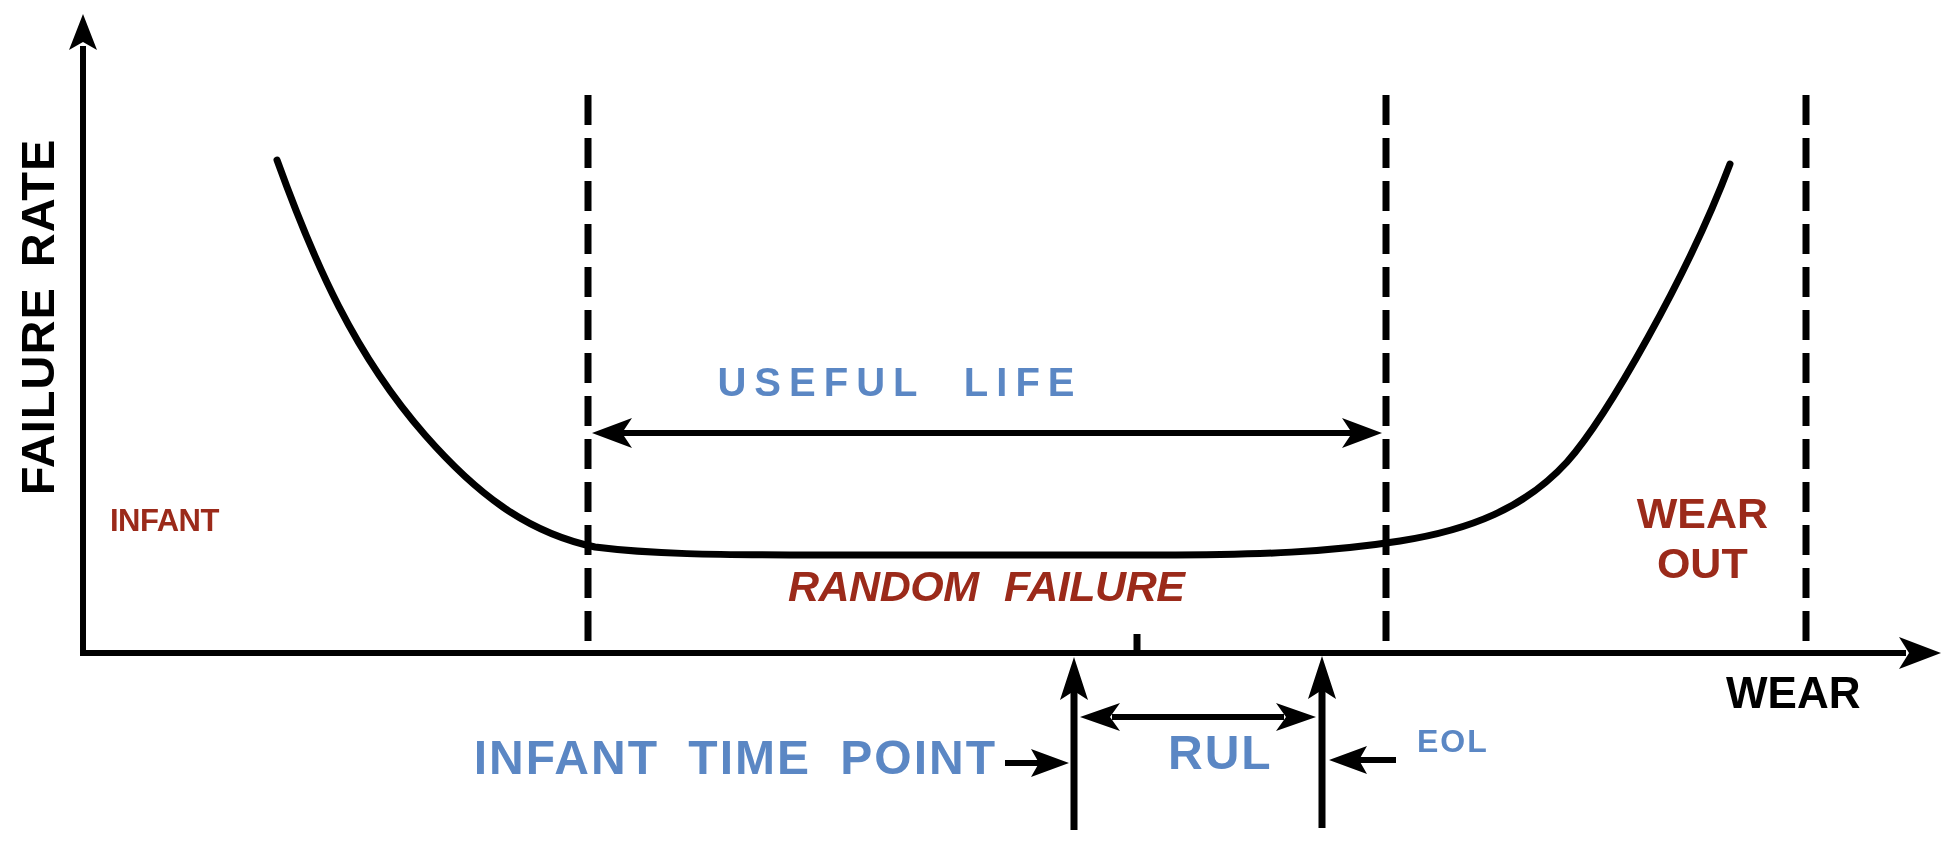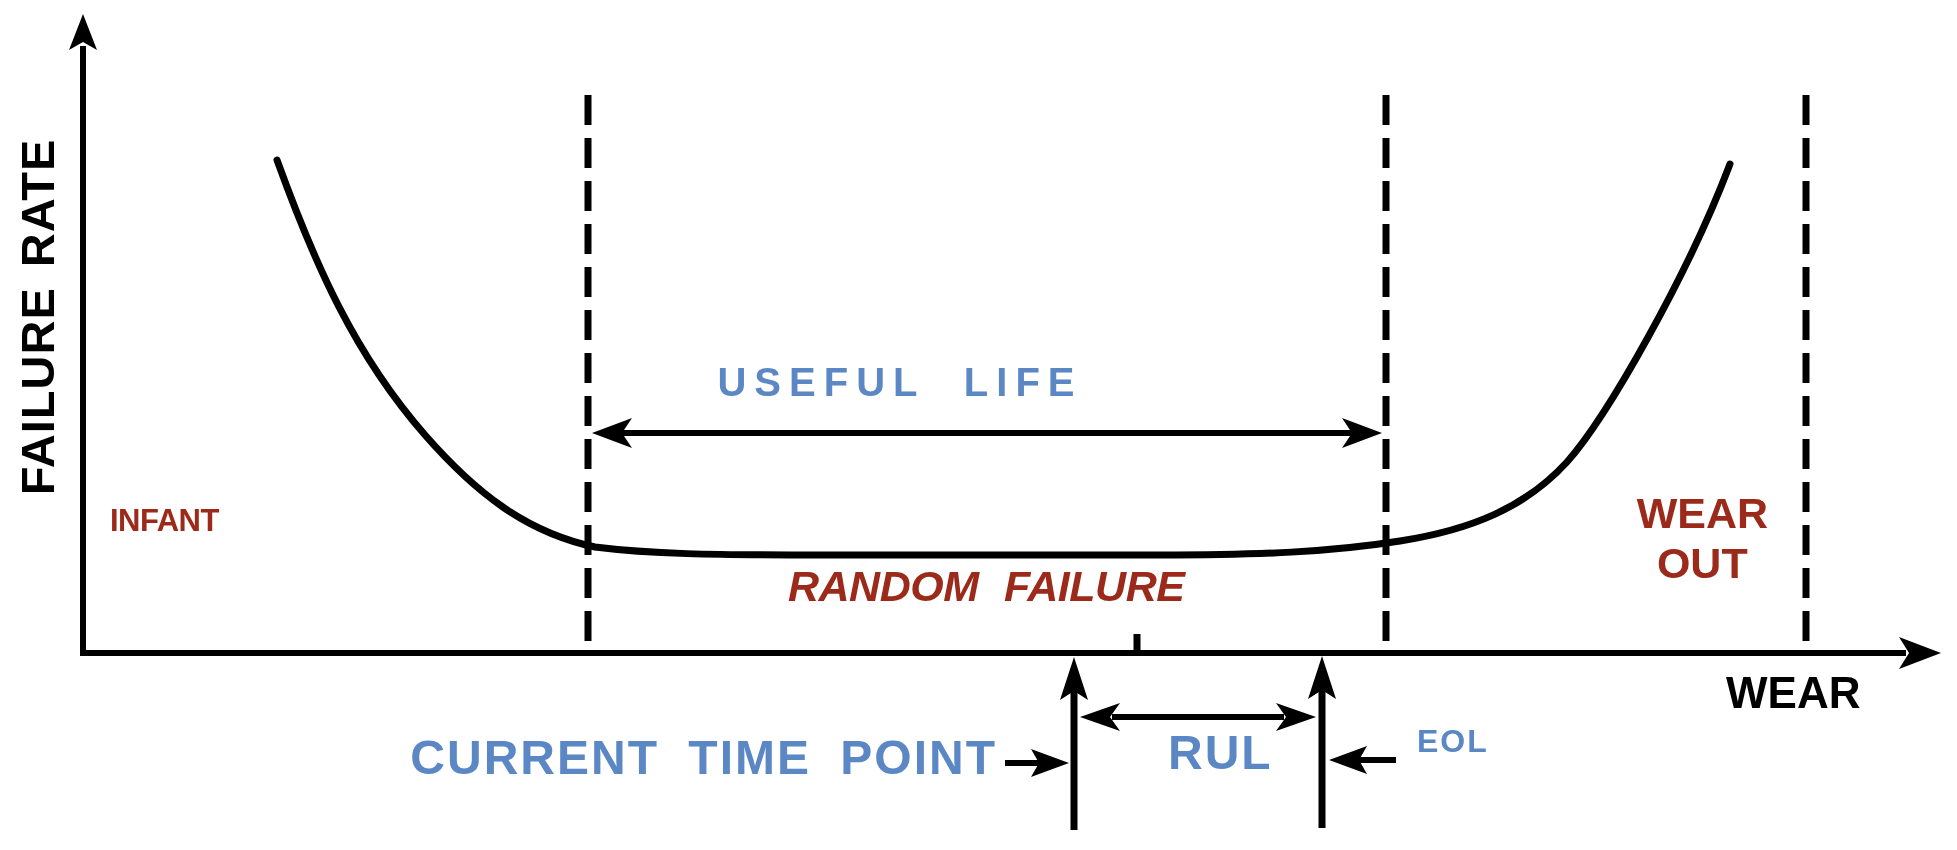--- a/index.html
+++ b/index.html
@@ -93,19 +93,19 @@
 
   <div id="random" class="lbl red">RANDOM FAILURE</div>
 
   <div id="wearout" class="lbl red">
     <div>WEAR</div>
     <div>OUT</div>
   </div>
 
   <div id="useful" class="lbl blue">USEFUL LIFE</div>
 
-  <div id="ctp" class="lbl blue">CURRENT TIME POINT</div>
+  <div id="ctp" class="lbl blue">INFANT TIME POINT</div>
 
   <div id="rul" class="lbl blue">RUL</div>
 
   <div id="eol" class="lbl blue">EOL</div>
 
 </div>
 
 </body></html>

